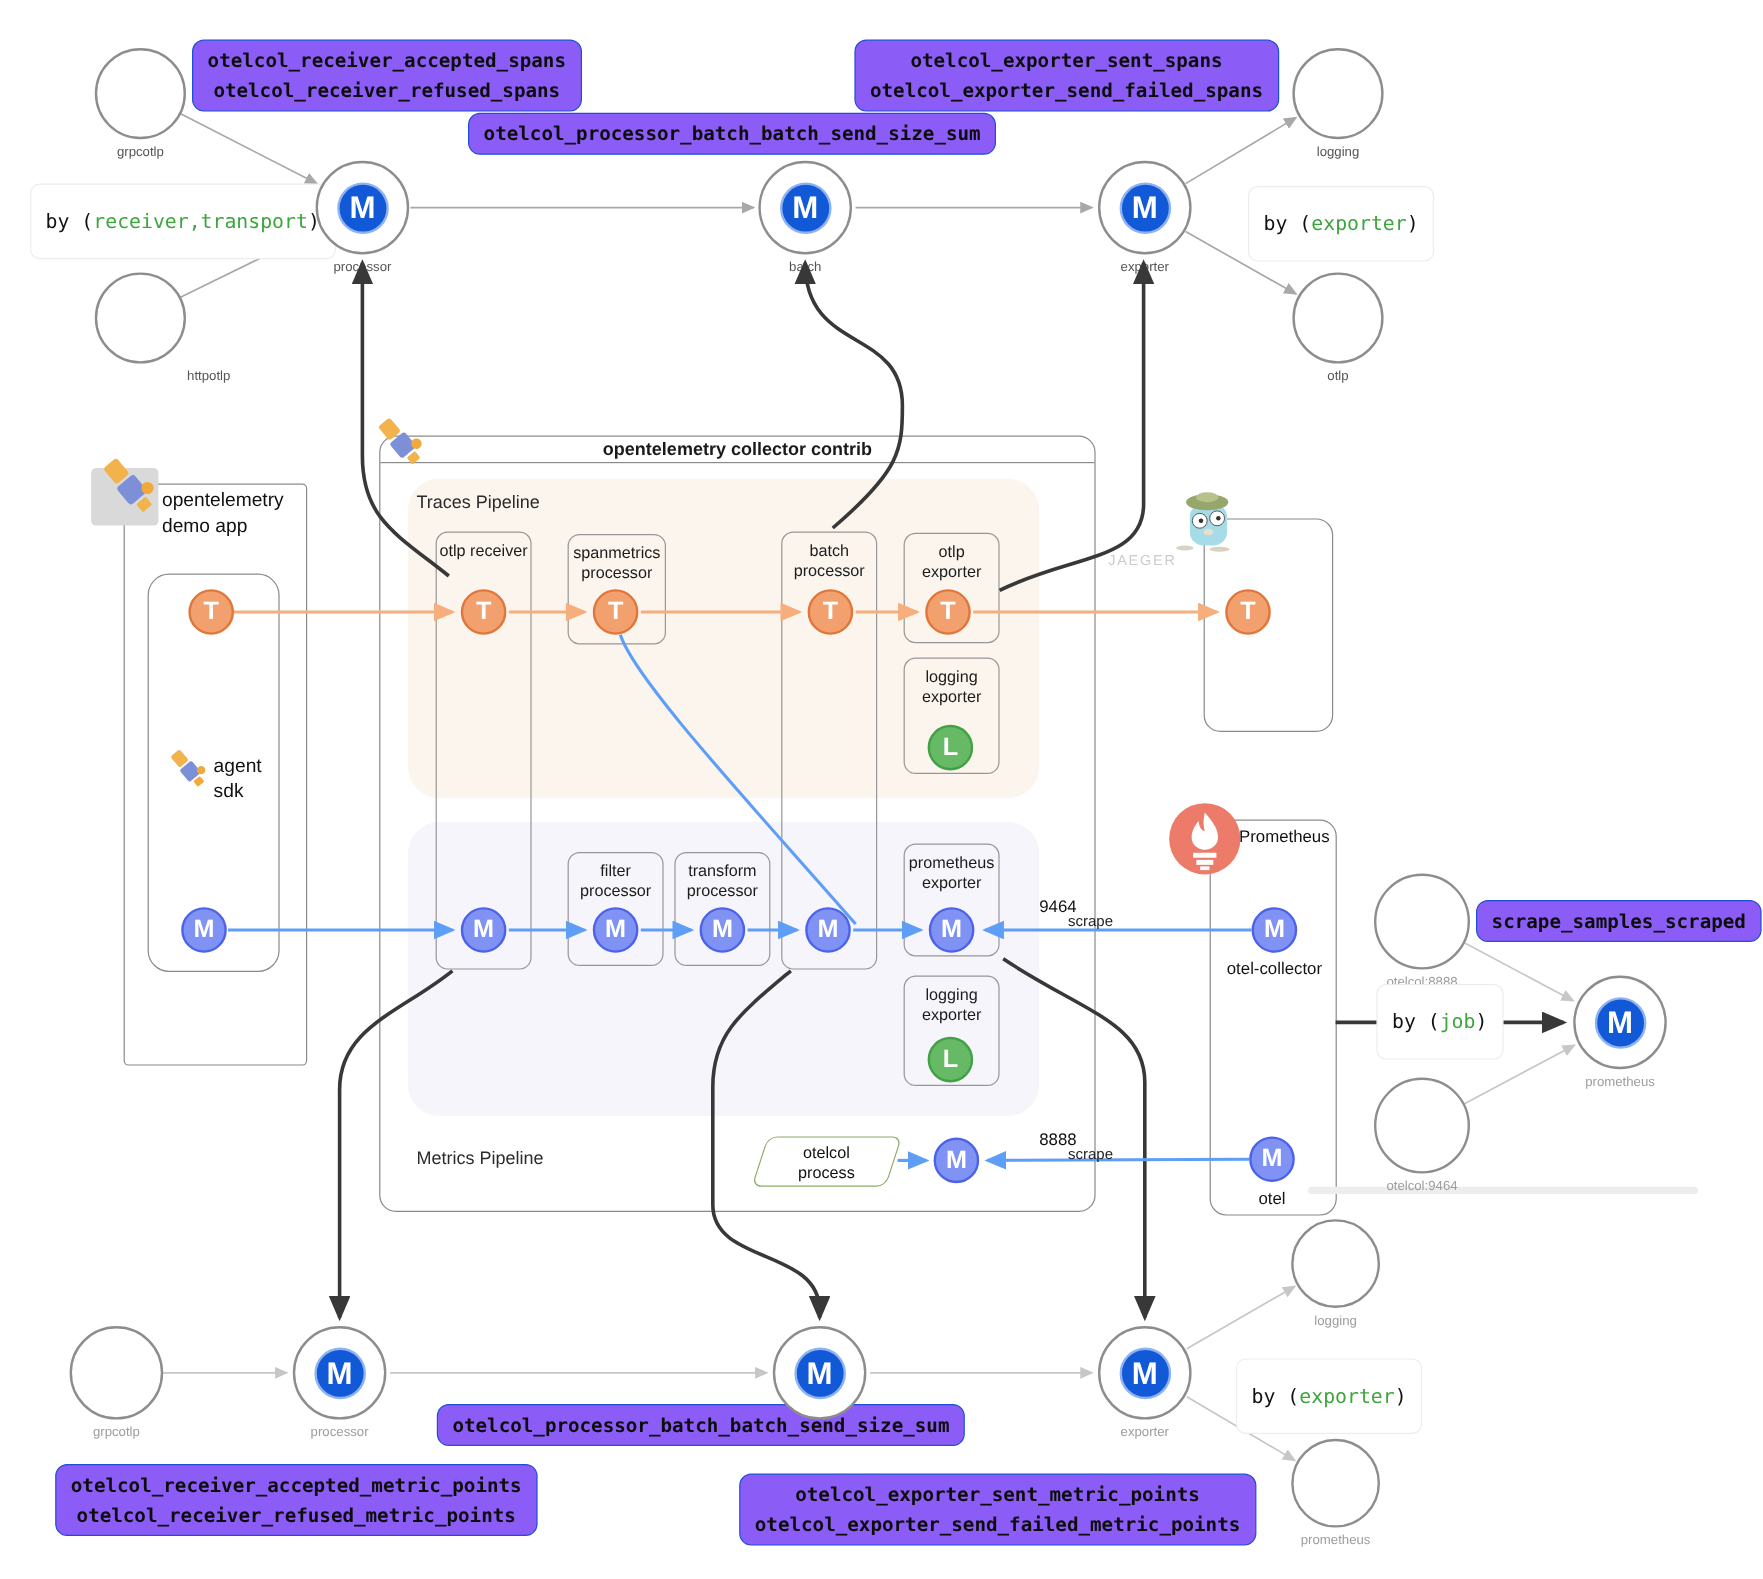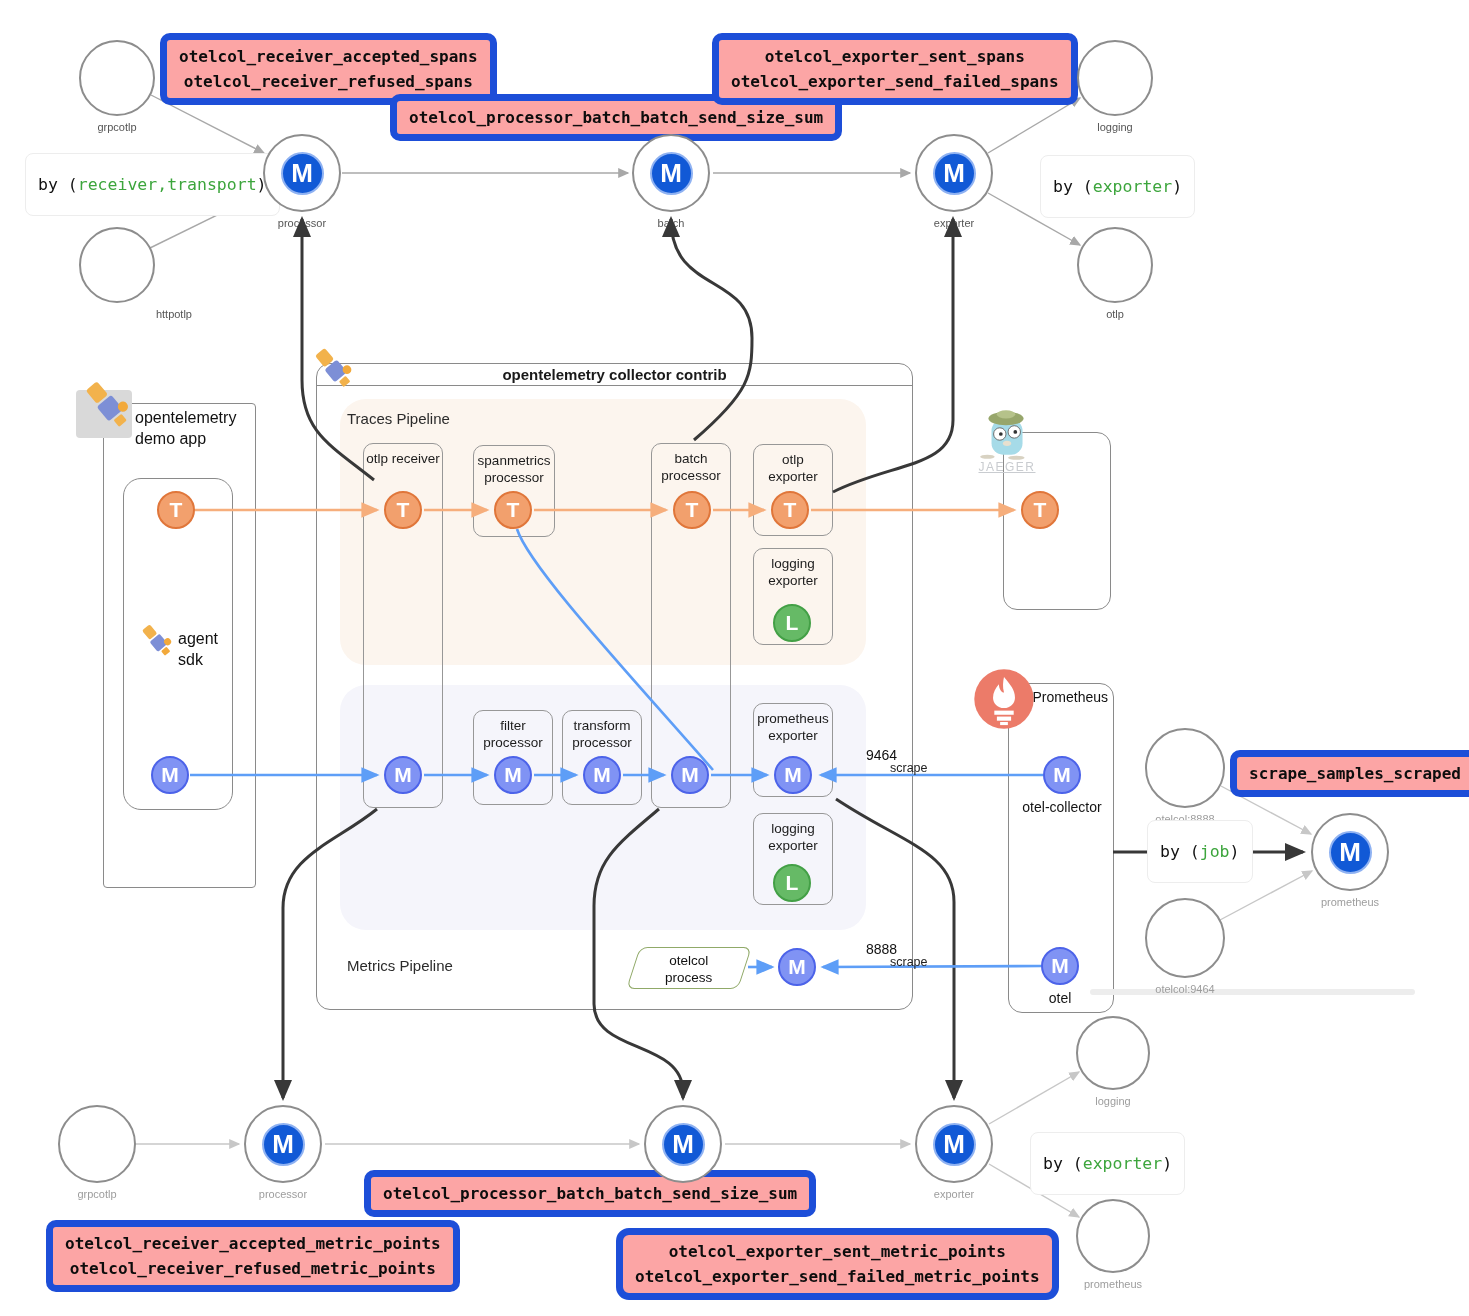--- a/index.html
+++ b/index.html
@@ -25,21 +25,21 @@
   .bigring{position:absolute;width:78px;height:78px;border:2.5px solid #8d8d8d;border-radius:50%;
       background:#fff;display:flex;align-items:center;justify-content:center;}
   .bignode{width:43px;height:43px;border-radius:50%;background:#1159d6;border:2px solid #8fb2f2;
       color:#fff;font-weight:bold;font-size:26px;line-height:38px;text-align:center;}
   .sn{position:absolute;width:38px;height:38px;border-radius:50%;display:flex;align-items:center;
       justify-content:center;color:#fff;font-weight:bold;font-size:21px;background:#8093f4;}
   .sn-m{background:#8093f4;border:2.5px solid #4c63e9;}
   .sn-t{background:#f2a06d;border:2.5px solid #e0763a;}
   .sn-l{background:#66ba66;border:2.5px solid #43a046;}
   
-  .chip{position:absolute;background:#fca5a5;border:7px solid #1d4ed8;border-radius:10px;
+  .chip{position:absolute;background:#8b5cf6;border:1px solid #1d4ed8;border-radius:10px;
       padding:4px 12px;font-family:"DejaVu Sans Mono",monospace;font-weight:bold;font-size:16px;
       line-height:25px;color:#0d0d0d;white-space:pre-line;text-align:center;width:max-content;}
   .bylabel{position:absolute;background:#fff;border:1px solid #ededed;border-radius:8px;
       padding:21px 12px;font-family:"DejaVu Sans Mono",monospace;font-size:16.5px;color:#111;
       width:max-content;}
   .green{color:#3ca53c;}
   .scrape{position:absolute;font-size:14px;color:#111;}
   .scrape .verb{display:block;margin-left:24px;font-size:12.5px;color:#222;margin-top:-2px;}
   .free-label{position:absolute;white-space:pre-line;}
   .demo-title{font-size:16px;line-height:21px;color:#111;}
@@ -209,21 +209,21 @@
 
   <div class="chip" style="left:160px;top:33px;">otelcol_receiver_accepted_spans
 otelcol_receiver_refused_spans</div>
   <div class="chip" style="left:390px;top:94px;">otelcol_processor_batch_batch_send_size_sum</div>
   <div class="chip" style="left:712px;top:33px;">otelcol_exporter_sent_spans
 otelcol_exporter_send_failed_spans</div>
   <div class="chip" style="left:1230px;top:750px;">scrape_samples_scraped</div>
   <div class="chip" style="left:10px;top:1220px;margin-left:36px;">otelcol_receiver_accepted_metric_points
 otelcol_receiver_refused_metric_points</div>
   <div class="chip" style="left:364px;top:1170px;">otelcol_processor_batch_batch_send_size_sum</div>
-  <div class="chip" style="left:616px;top:1228px;border-radius:13px;">otelcol_exporter_sent_metric_points
+  <div class="chip" style="left:616px;top:1228px;">otelcol_exporter_sent_metric_points
 otelcol_exporter_send_failed_metric_points</div>
 
   <div class="bylabel" style="left:25px;top:153px;">
     <span>by (</span><span class="green">receiver,transport</span><span>)</span>
   </div>
   <div class="bylabel" style="left:1040px;top:155px;">
     <span>by (</span><span class="green">exporter</span><span>)</span>
   </div>
   <div class="bylabel" style="left:1147px;top:820px;">
     <span>by (</span><span class="green">job</span><span>)</span>
@@ -279,21 +279,21 @@
       <ellipse cx="30" cy="9" rx="9" ry="4" fill="#b5c28a"></ellipse>
       <circle cx="24" cy="28" r="6" fill="#fff" stroke="#555" stroke-width="0.8"></circle>
       <circle cx="38" cy="26" r="6" fill="#fff" stroke="#555" stroke-width="0.8"></circle>
       <circle cx="25" cy="28" r="1.8" fill="#333"></circle>
         <circle cx="39" cy="26" r="1.8" fill="#333"></circle>
       <ellipse cx="31" cy="37" rx="4" ry="2.5" fill="#e8e0cf"></ellipse>
       <ellipse cx="12" cy="50" rx="7" ry="2" fill="#d8d2c2"></ellipse>
       <ellipse cx="40" cy="51" rx="8" ry="2" fill="#d8d2c2"></ellipse>
     </svg>
   </div>
-  <div class="free-label jaeger-word" style="left:969px;top:460px;width:76px;text-decoration:underline;">JAEGER</div>
+  <div class="free-label jaeger-word" style="left:914px;top:460px;width:76px;">JAEGER</div>
   <div class="icon" style="left:973px;top:668px;width:62px;height:62px;">
     <svg viewBox="0 0 48 48" width="62" height="62">
       <circle cx="24" cy="24" r="23" fill="#ec7b69"></circle>
       <path d="M24 7 C29 13 32.5 17 32.5 23 C32.5 27.5 29 31 24 31 C19 31 15.5 27.5 15.5 23 C15.5 19 17.5 15.5 20 12.5 C20.3 16.5 22 18.8 24 19 C22.8 15 23.2 10.5 24 7 Z" fill="#fff"></path>
       <rect x="16.5" y="33" width="15" height="3.2" fill="#fff"></rect>
       <rect x="18.5" y="37.6" width="11" height="3.2" fill="#fff"></rect>
       <rect x="21" y="41.8" width="6" height="2.4" fill="#fff"></rect>
     </svg>
   </div>
 

